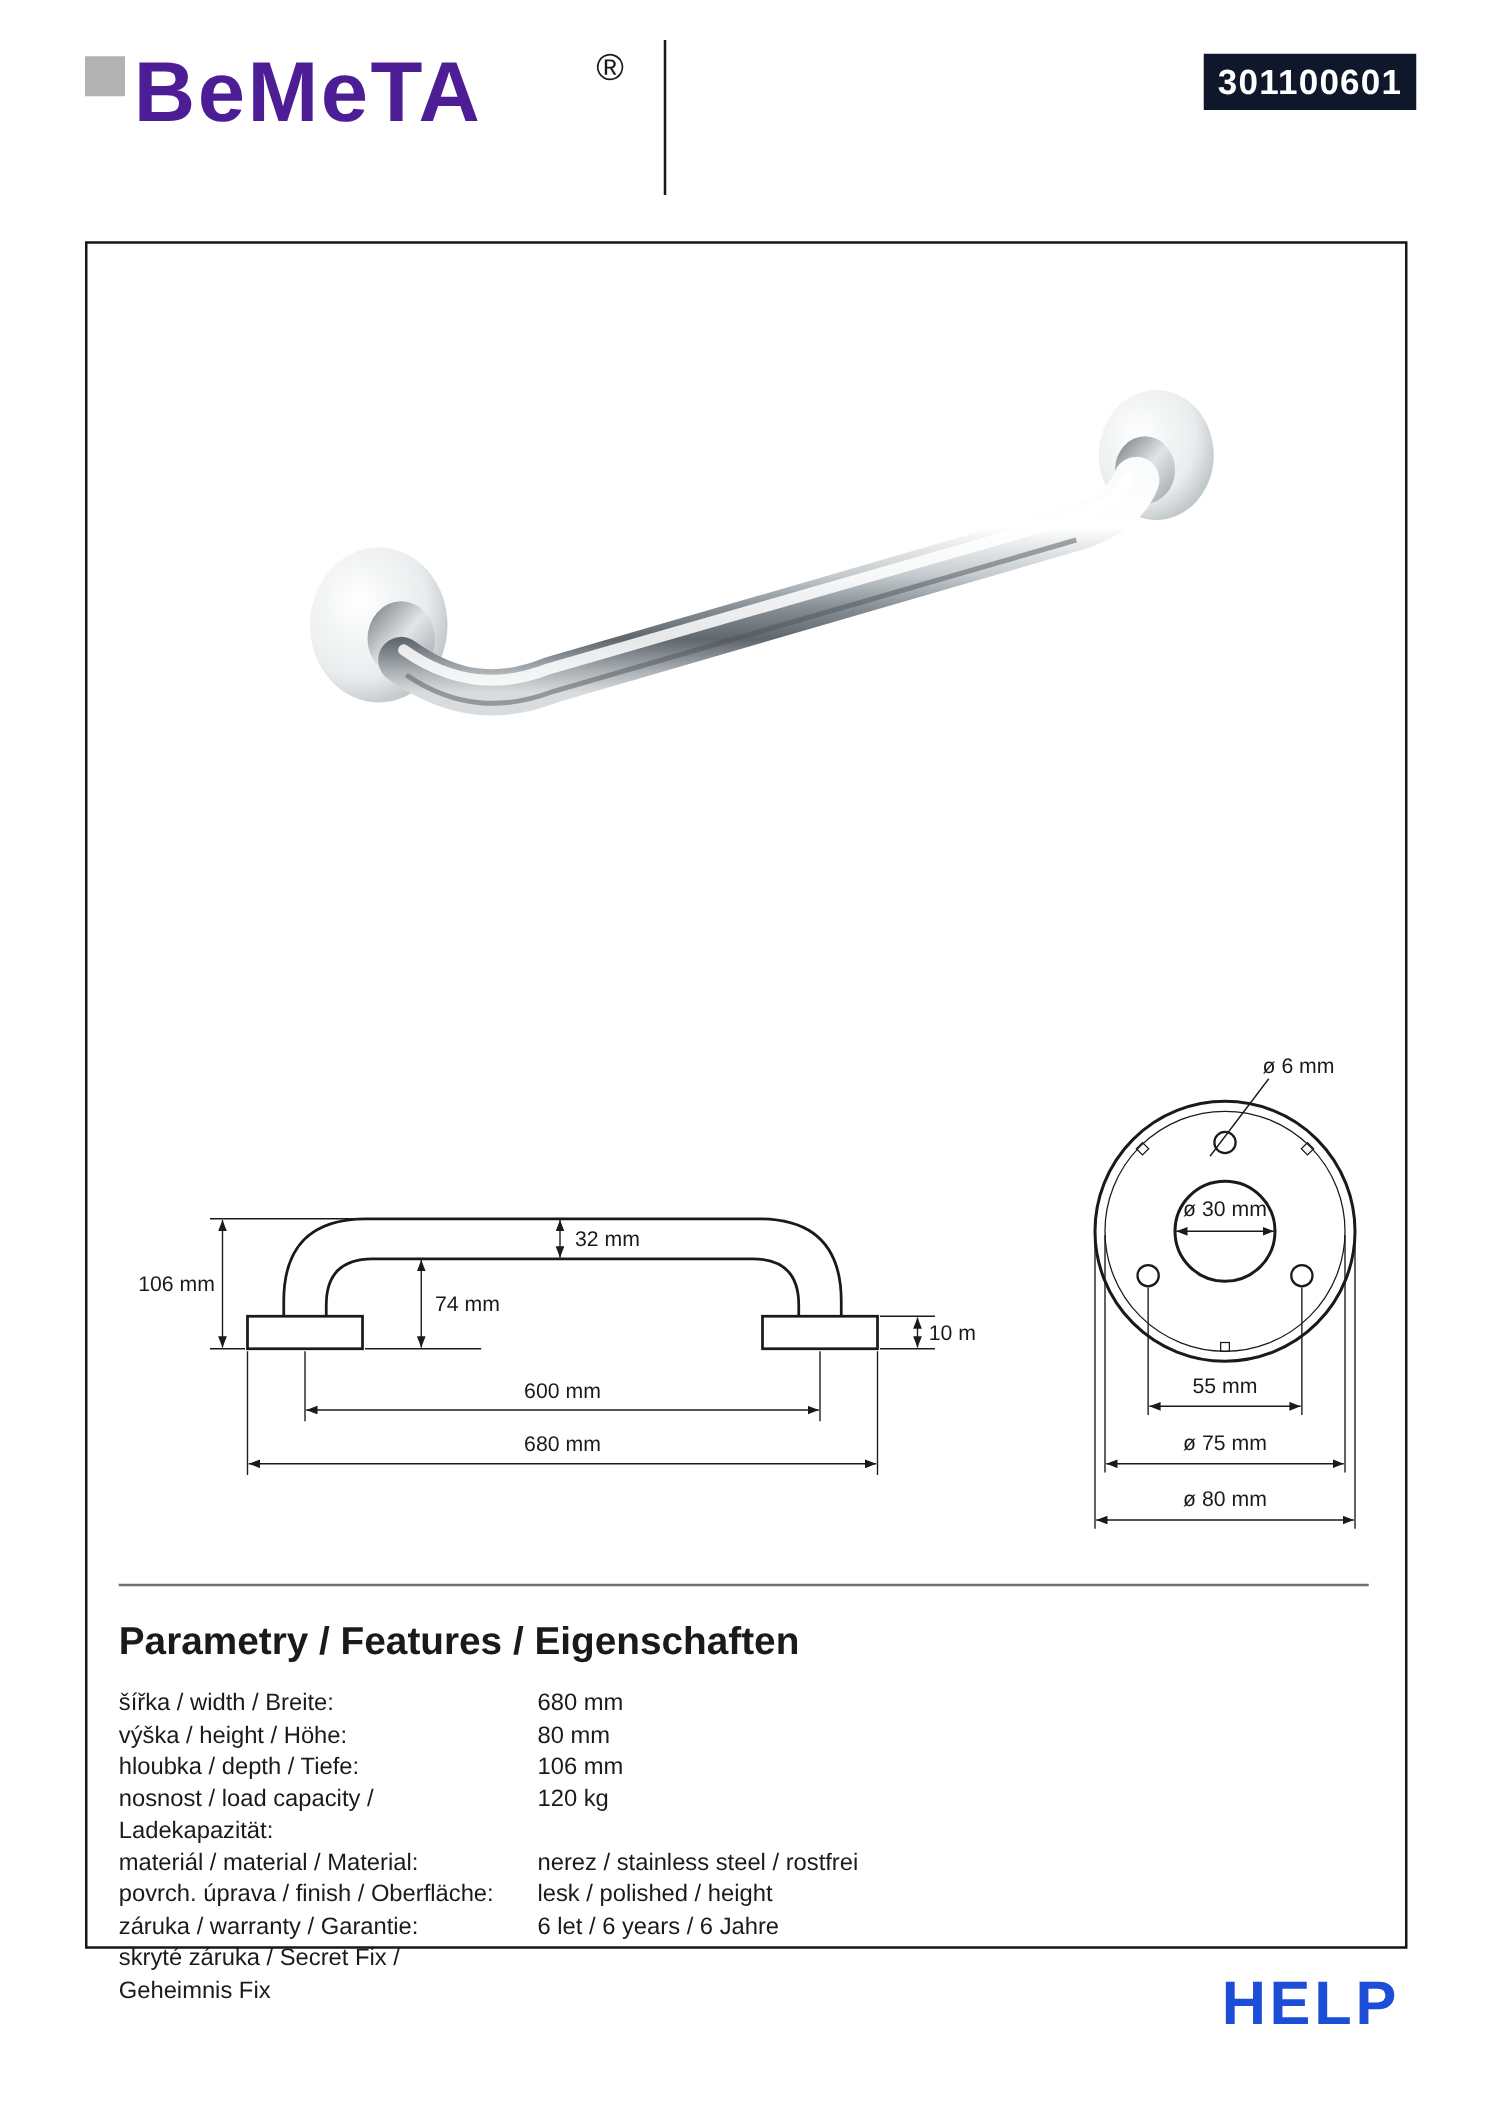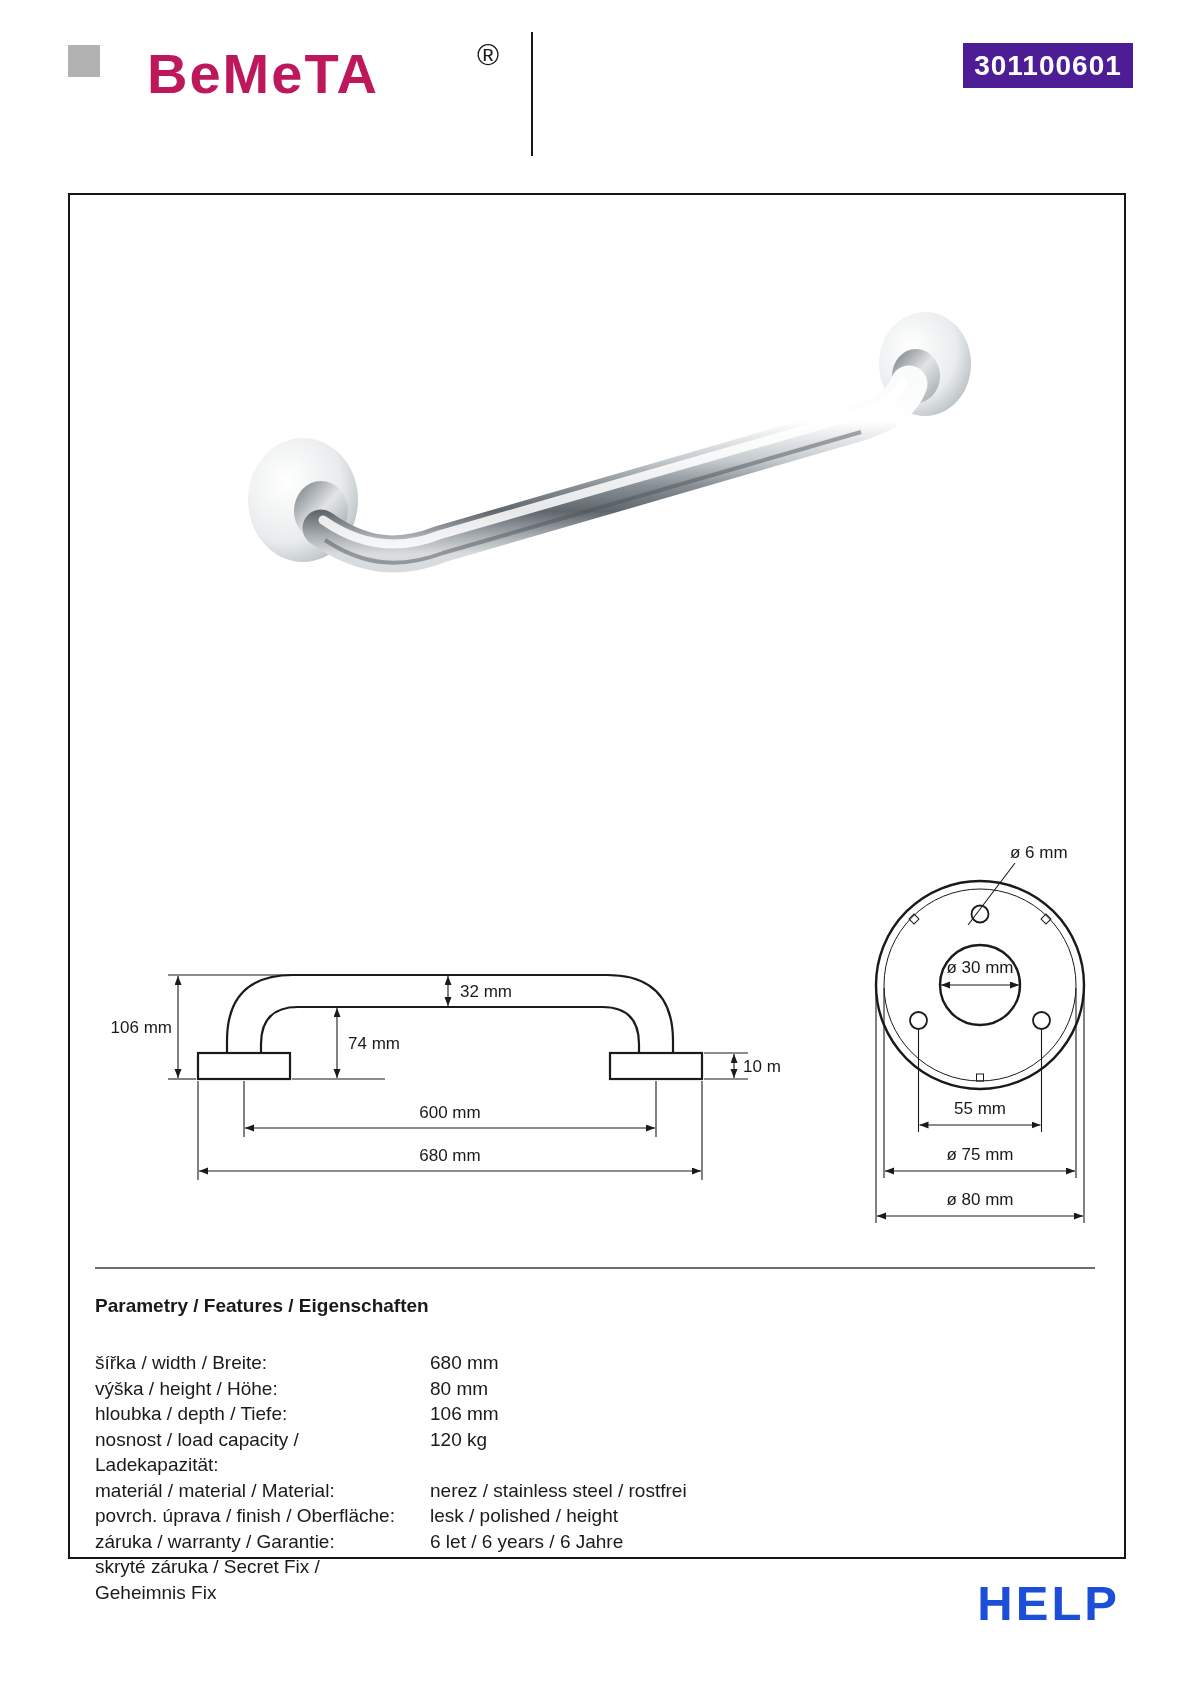--- a/index.html
+++ b/index.html
@@ -4,40 +4,40 @@
 <style>
   html,body{margin:0;padding:0;background:#ffffff;}
   .page{
     position:relative;width:1190px;height:1683px;background:#ffffff;
     font-family:"Liberation Sans",sans-serif;color:#1a1a1a;overflow:hidden;
   }
   
   .brand-square{position:absolute;left:68px;top:45px;width:32px;height:32px;background:#b2b2b2;}
   .brand-word{
     position:absolute;left:107px;top:28px;height:92px;line-height:92px;
-    font-size:56px;font-weight:700;letter-spacing:2px;color:#be185d;margin-left:40px;
+    font-size:68px;font-weight:700;letter-spacing:2px;color:#4c1d95;
   }
   .brand-reg{position:absolute;left:477px;top:38px;font-size:30px;font-weight:400;color:#191919;}
   .header-divider{position:absolute;left:531px;top:32px;width:2px;height:124px;background:#191919;}
   .titles{position:absolute;left:556px;top:33px;}
   .titles div{font-size:26px;font-weight:700;line-height:43px;white-space:nowrap;}
   .code-badge{
-    position:absolute;left:963px;top:43px;width:170px;height:45px;background:#4c1d95;
+    position:absolute;left:963px;top:43px;width:170px;height:45px;background:#0f172a;
     display:flex;align-items:center;justify-content:center;
   }
   .code-badge span{color:#ffffff;font-size:28px;font-weight:700;letter-spacing:1px;}
   
   .spec-box{position:absolute;left:68px;top:193px;width:1054px;height:1362px;border:2px solid #161616;background:#fff;}
   .photo-svg{position:absolute;left:225px;top:292px;width:770px;height:330px;}
   .sideview-svg{position:absolute;left:80px;top:945px;width:700px;height:300px;}
   .flange-svg{position:absolute;left:810px;top:770px;width:340px;height:470px;}
   svg text{font-family:"Liberation Sans",sans-serif;font-size:17px;fill:#1a1a1a;}
   .thin-divider{position:absolute;left:95px;top:1267px;width:1000px;height:0;border-top:2px solid #6d6e70;}
   
-  .params-heading{position:absolute;left:95px;top:1295px;font-size:19px;font-weight:700;}
+  .params-heading{position:absolute;left:95px;top:1295px;font-size:31px;font-weight:700;}
   .params{position:absolute;left:95px;top:1350px;width:960px;}
   .param-row{display:flex;line-height:25.5px;font-size:19px;gap:20px;}
   .param-label{width:315px;flex:0 0 315px;}
   .param-value{flex:1;}
   
   .help{position:absolute;right:70px;top:1575px;font-size:49px;font-weight:700;letter-spacing:3px;color:#1d4ed8;}
 </style>
 </head>
 <body>
 

